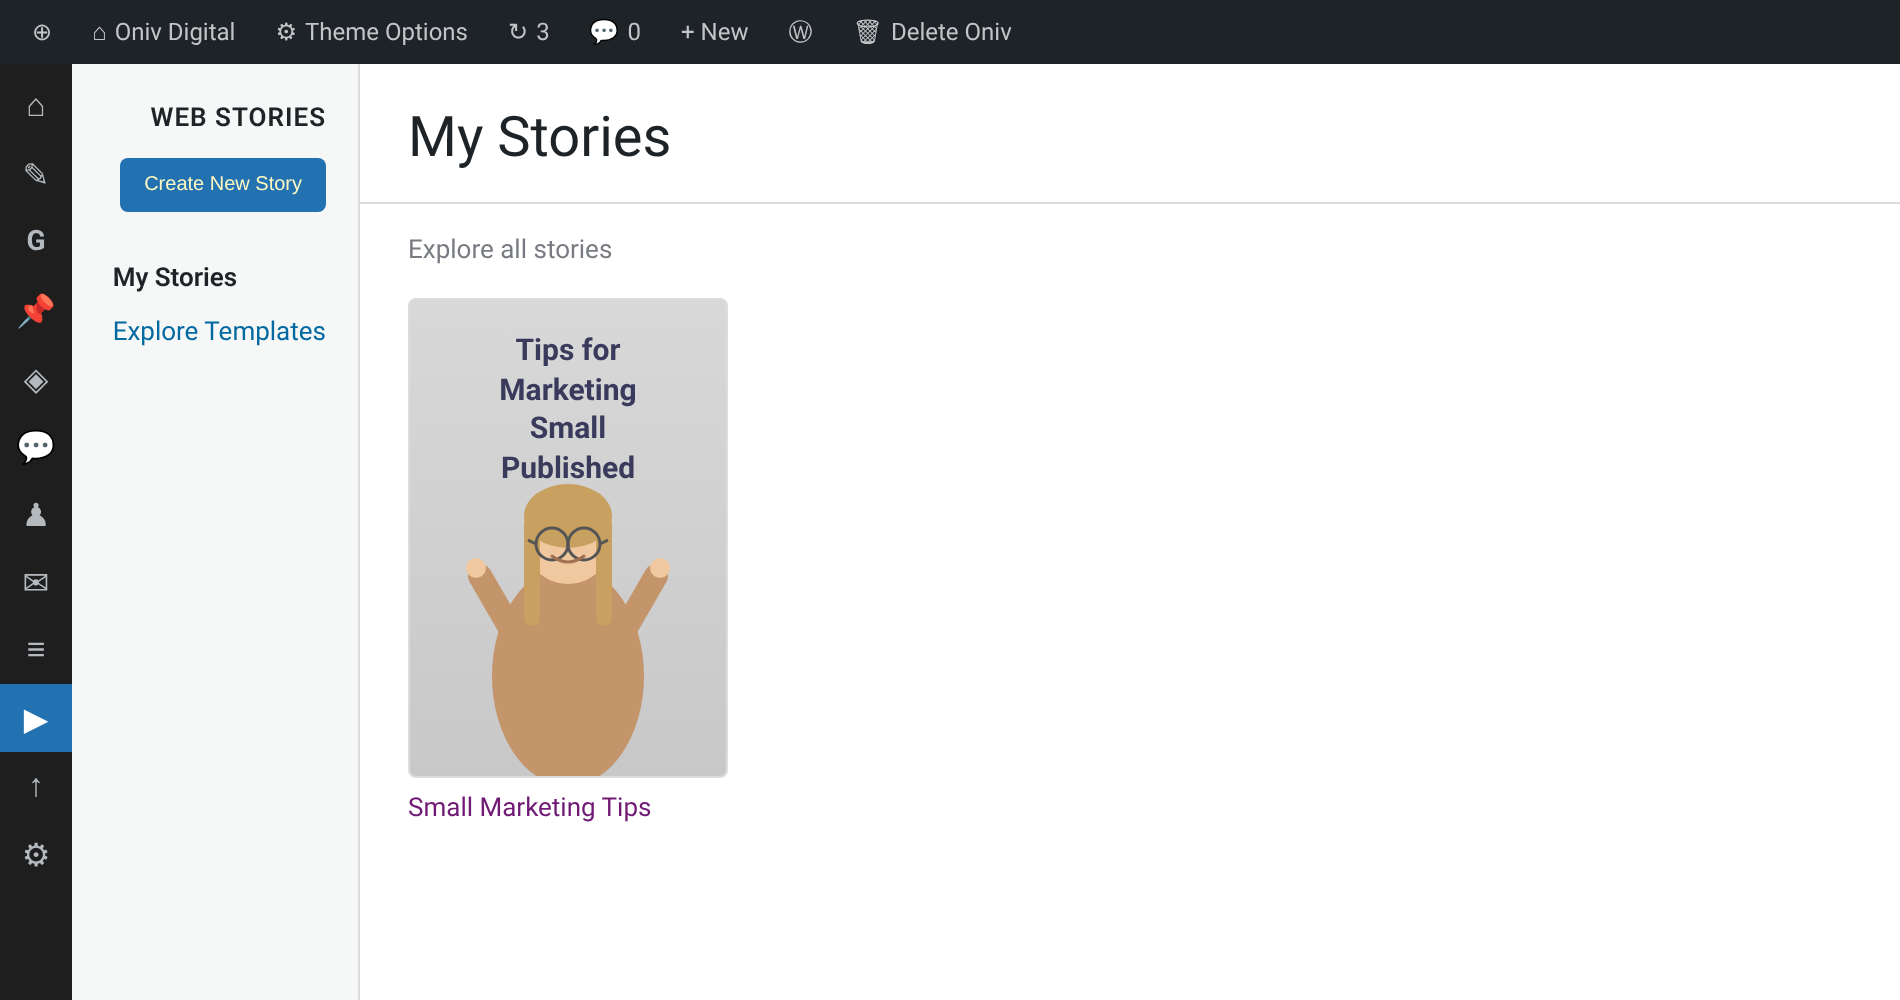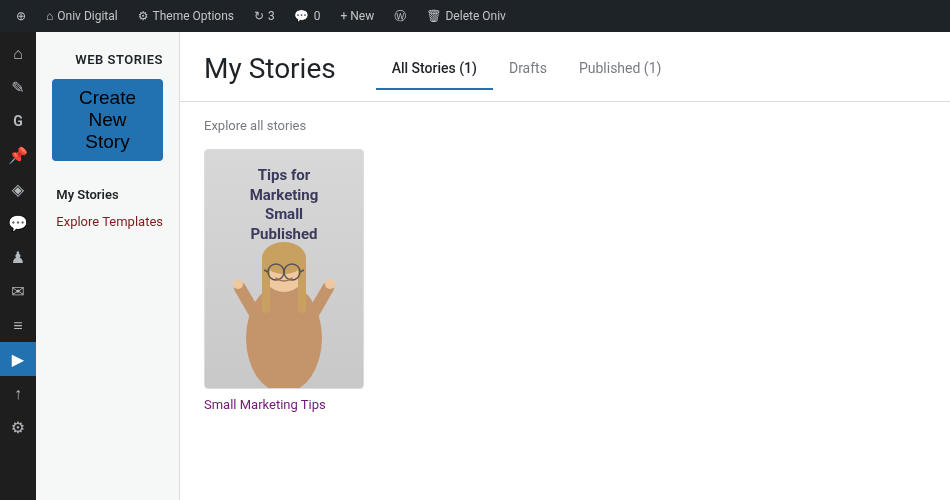--- a/index.html
+++ b/index.html
@@ -71,38 +71,38 @@
       font-size: 13px;
       font-weight: 600;
       color: #1d2327;
       padding: 20px 16px 12px;
       letter-spacing: 0.5px;
       text-transform: uppercase;
     }
     .create-btn {
       margin: 0 16px 16px;
       background: #2271b1;
-      color: #000000;
+      color: #fef9c3;
       border: none;
       border-radius: 4px;
       padding: 8px 12px;
-      font-size: 19px;
+      font-size: 10px;
       font-weight: 500;
       cursor: pointer;
       text-align: center;
     }
     .sidebar-nav {
       flex: 1;
       padding: 4px 0;
     }
     .sidebar-nav-item {
       display: block;
       padding: 6px 16px;
       font-size: 13px;
-      color: #7f1d1d;
+      color: #0369a1;
       cursor: pointer;
       text-decoration: none;
     }
     .sidebar-nav-item.active { font-weight: 600; color: #1d2327; }
     .sidebar-footer {
       padding: 12px 16px;
       font-size: 11px;
       color: #787c82;
       line-height: 1.5;
     }
@@ -296,25 +296,20 @@
     <button class="create-btn">Create New Story</button>
     <nav class="sidebar-nav">
       <a class="sidebar-nav-item active">My Stories</a>
       <a class="sidebar-nav-item">Explore Templates</a>
     </nav>
   </div>
 
   <div class="main-content">
     <div class="content-header">
       <h1 class="page-title">My Stories</h1>
-      <div class="tabs">
-        <div class="tab active">All Stories (1)</div>
-        <div class="tab">Drafts</div>
-        <div class="tab">Published (1)</div>
-      </div>
     </div>
 
     <div class="content-body">
       <p class="viewing-text">Explore all stories</p>
 
       <div class="story-grid">
 
         <div class="story-card">
           <div class="story-thumbnail">
             <div class="story-thumbnail-inner">

